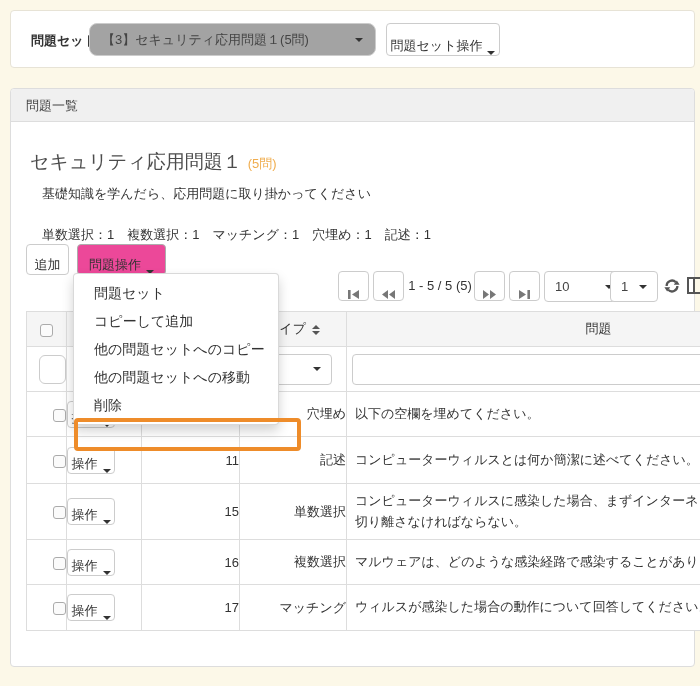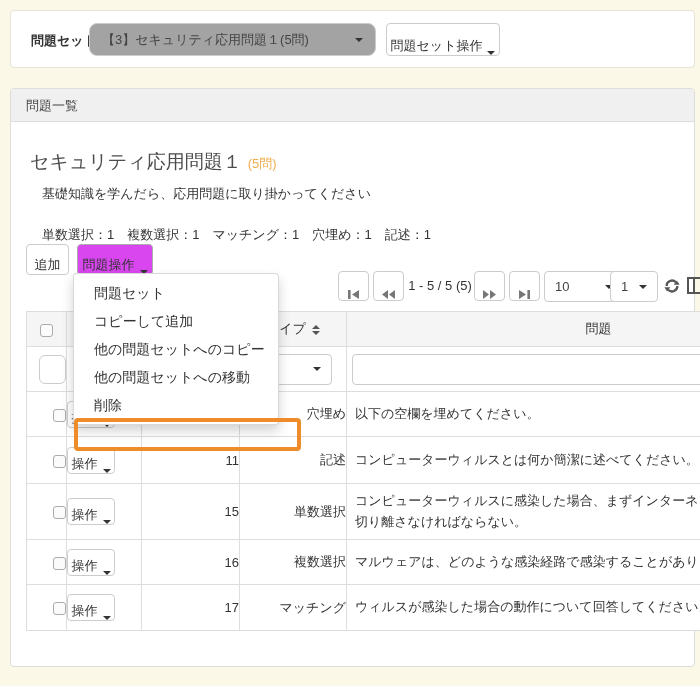--- a/index.html
+++ b/index.html
@@ -30,22 +30,22 @@
   .panel { position:absolute; left:10px; top:88px; width:685px; height:579px;
     background:#fff; border:1px solid #ddd; border-radius:4px; }
   .panel-heading { position:absolute; left:0; top:0; right:0; height:33px;
     background:#f0f0f0; border-bottom:1px solid #ddd; border-radius:4px 4px 0 0;
     line-height:33px; padding-left:15px; color:#444; }
   .qs-title { position:absolute; left:19px; top:60px; font-size:19px; color:#4c4c4c; }
   .qs-badge { font-size:13px; margin-left:6px; }
   .qs-sub   { position:absolute; left:31px; top:96px; color:#333; }
   .qs-stats { position:absolute; left:31px; top:121px; color:#333;margin-top:16px; }
   .btn-add  { position:absolute; left:15px; top:155px; width:43px; height:31px; }
-  .btn-qops { position:absolute; left:66px; top:155px; width:76px; height:31px;
-    background:#d946ef; border-color:#adadad; }
+  .btn-qops { position:absolute; left:66px; top:155px; width:89px; height:31px;
+    background:#ec4899; border-color:#adadad; }
   
   .pager-btn { position:absolute; top:182px; width:31px; height:30px; }
   .pager-btn svg { display:block; }
   .pager-range { position:absolute; top:182px; left:397px; width:64px; height:30px;
     line-height:30px; text-align:center; color:#333; }
   .pager-select { position:absolute; top:182px; height:31px; background:#fff;
     border:1px solid #ccc; border-radius:4px; display:flex; align-items:center;
     justify-content:space-between; padding:0 10px; cursor:pointer; color:#444; }
   .pager-icon { position:absolute; top:188px; cursor:pointer; }
   

